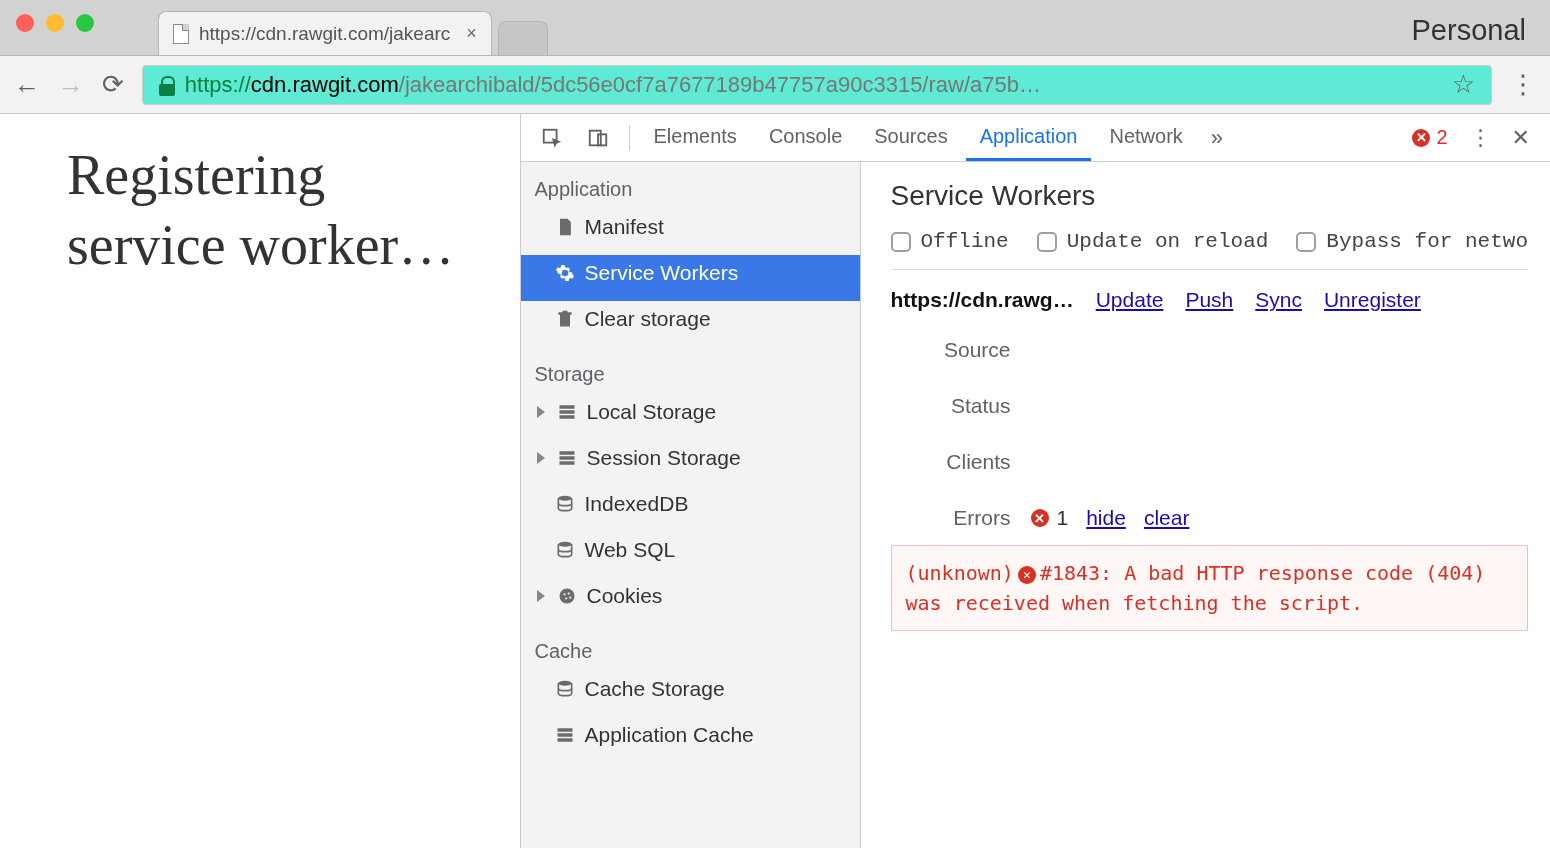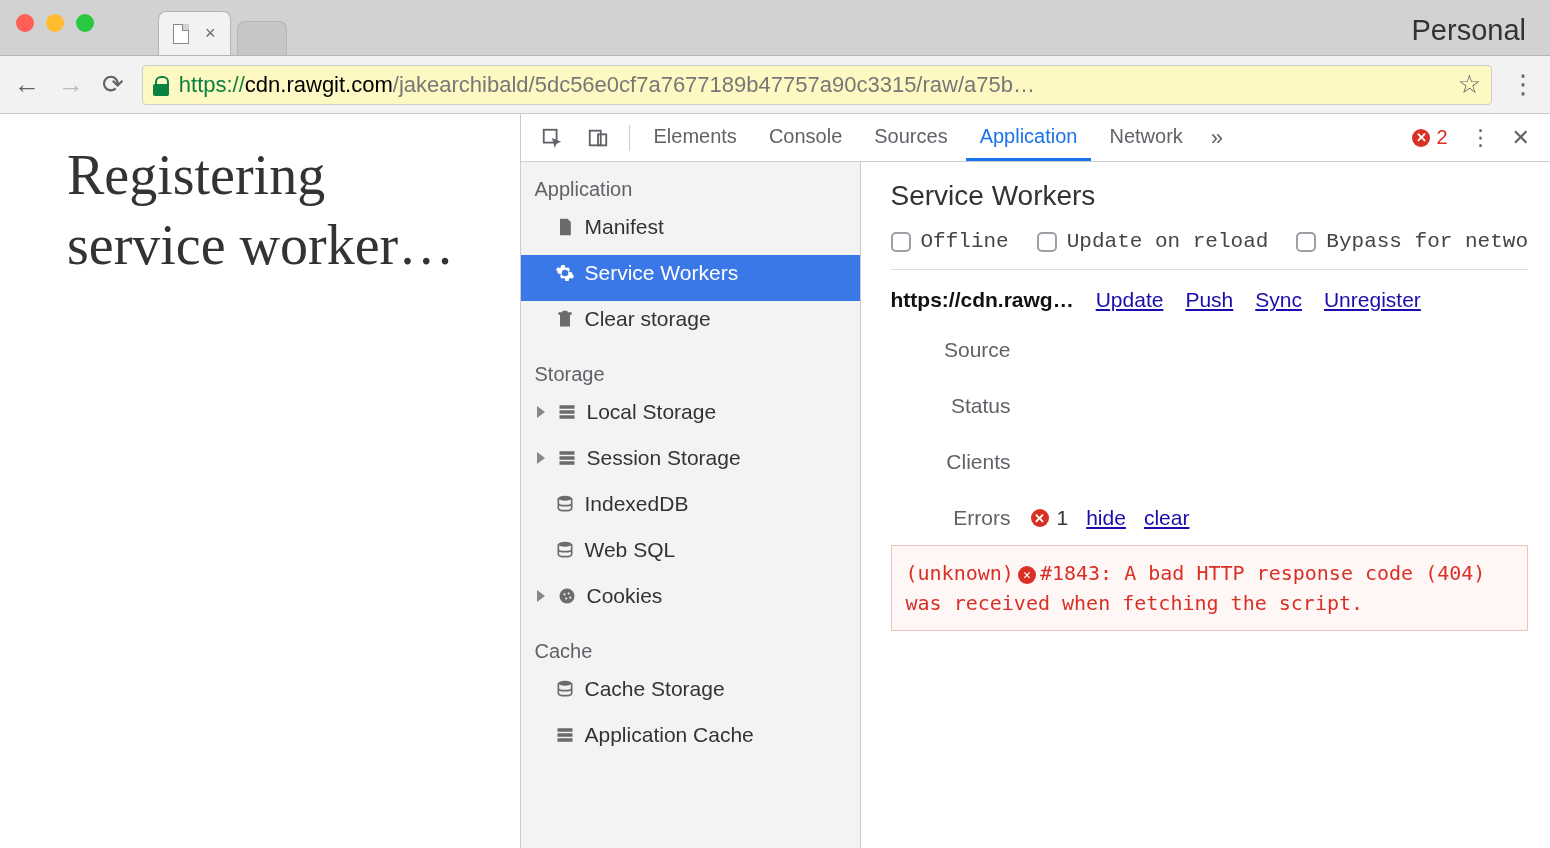--- a/index.html
+++ b/index.html
@@ -79,26 +79,26 @@
     padding:0 14px;
     gap:18px;
   }
   .nav-arrow, .reload-icon, .menu-dots, .star-icon {
     color:#5f6368; font-size:26px; display:flex; align-items:center;
   }
   .nav-arrow.fwd { color:#bdbdbd; }
   .addr-box {
     flex:1;
     height:40px;
-    background:#fef9c3;
+    background:#5eead4;
     border:1px solid #ccc;
     border-radius:4px;
     display:flex;
     align-items:center;
-    padding:0 10px;
+    padding:0 16px;
     font-size:22px;
     color:#777;
     overflow:hidden;
     white-space:nowrap;
   }
   .lock { width:16px; height:18px; position:relative; margin-right:10px; }
   .lock::before{content:"";position:absolute;left:2px;top:0;width:10px;height:10px;border:2px solid #0b8043;border-bottom:none;border-radius:6px 6px 0 0;}
   .lock::after{content:"";position:absolute;left:0;top:8px;width:16px;height:12px;background:#0b8043;border-radius:2px;}
   .scheme{color:#0b8043;}
   .domain{color:#000;}
@@ -250,20 +250,21 @@
 <body>
 
 <div class="tab-strip">
   <div class="traffic-lights">
     <span class="tl-red"></span>
     <span class="tl-yellow"></span>
     <span class="tl-green"></span>
   </div>
   <div class="tab">
     <span class="file-icon"></span>
+    <span>https://cdn.rawgit.com/jakearc</span>
     <span class="tab-close">×</span>
   </div>
   <div class="tab-ghost"></div>
   <div class="personal">Personal</div>
 </div>
 
 <div class="addr-row">
   <span class="nav-arrow">←</span>
   <span class="nav-arrow fwd">→</span>
   <span class="reload-icon">⟳</span>

